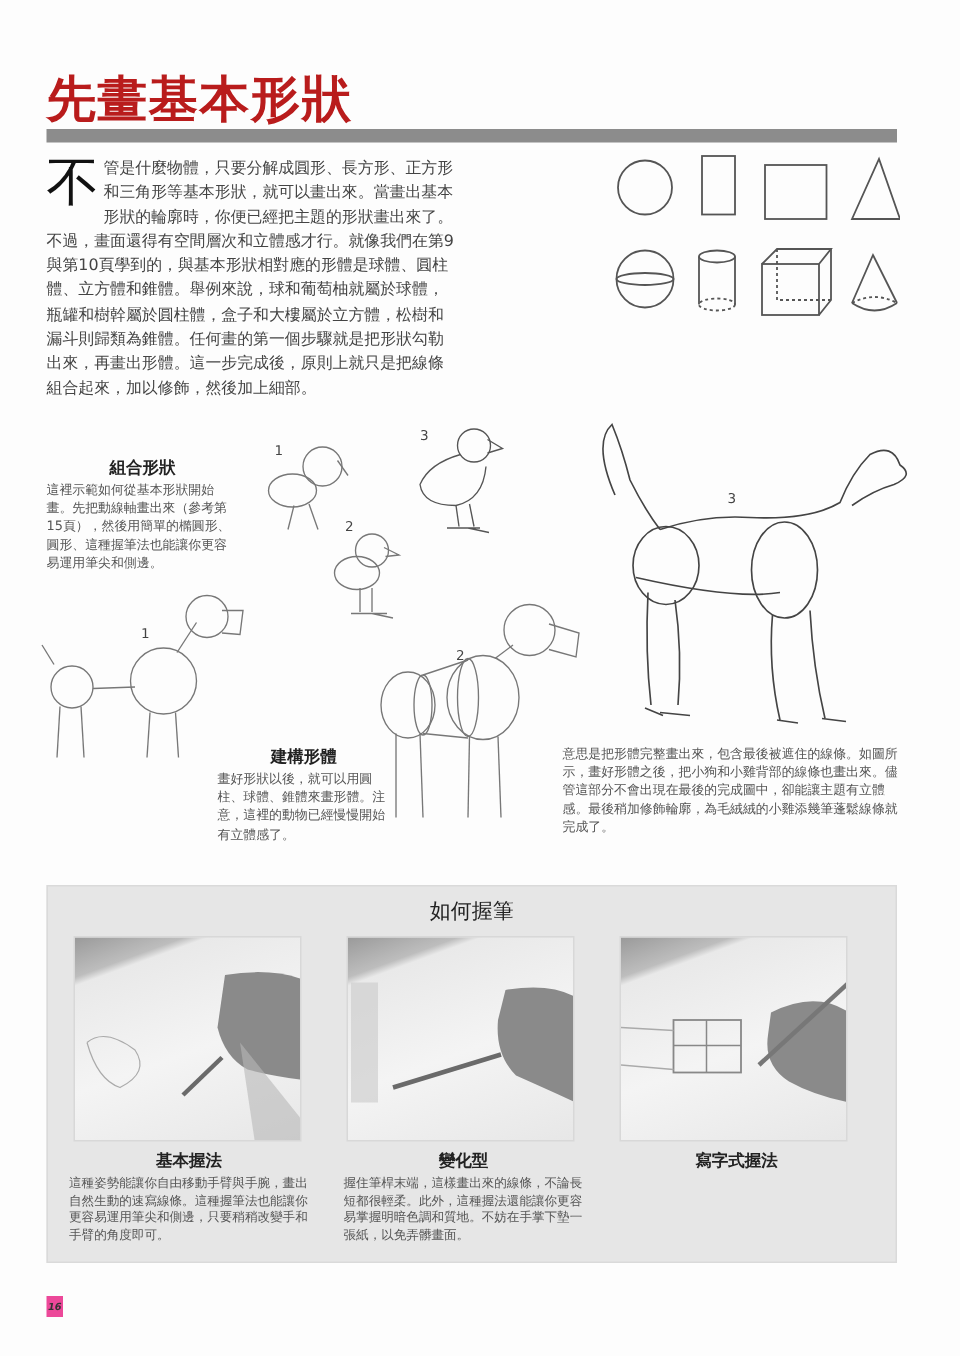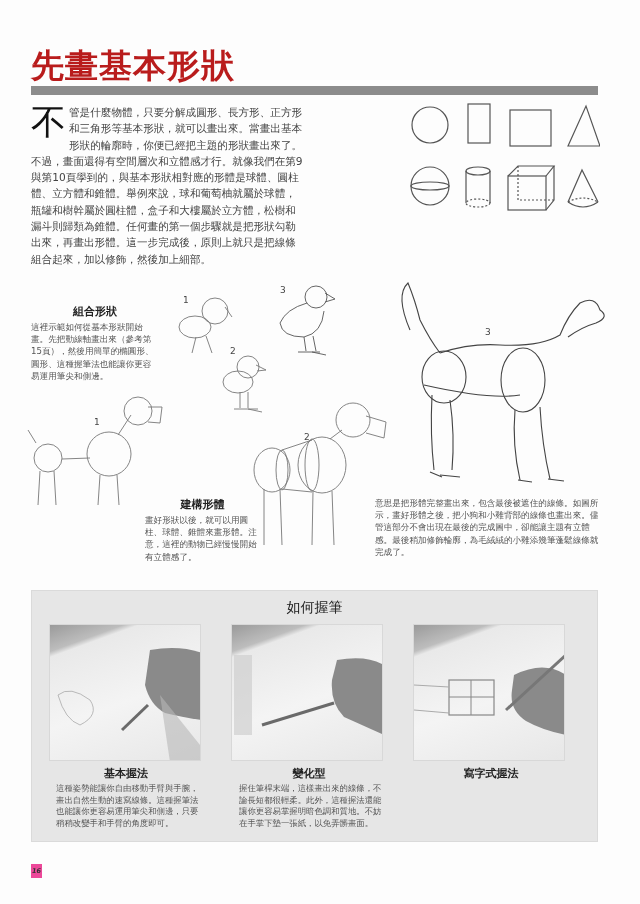--- a/index.html
+++ b/index.html
@@ -21,21 +21,21 @@
   .build { position: absolute; left: 145px; top: 497px; width: 115px; }
   .persp { position: absolute; left: 375px; top: 497px; width: 225px; }
 
   .illus { position: absolute; left: 20px; top: 275px; width: 590px; height: 300px; }
   .step-num { position: absolute; font-size: 9px; color: #444; }
 
   .grip-panel { position: absolute; left: 31px; top: 590px; width: 567px; height: 252px; background: #e6e6e6; border: 1px solid #dadada; }
   .grip-title { position: absolute; left: 0; width: 100%; top: 8px; text-align: center; font-size: 14px; color: #222; }
   .photo { position: absolute; top: 33px; width: 152px; height: 137px; background: linear-gradient(160deg, #9a9a9a 0%, #bdbdbd 14%, #e9e9e9 17%, #f4f4f4 55%, #e7e7e7 100%); overflow: hidden; border: 1px solid #d8d8d8; }
   .grip-text { position: absolute; top: 175px; width: 160px; }
-  .grip-text .sect-p { font-size: 8.4px; line-height: 11.6px; margin-left: 10px; }
+  .grip-text .sect-p { font-size: 8.4px; line-height: 11.6px; }
 
   .page-num { position: absolute; left: 31px; top: 864px; width: 11px; height: 14px; background: #ec4899; font-size: 6.5px; color: #333; text-align: center; line-height: 14px; font-style: italic; font-weight: bold; }
 </style>
 </head>
 <body>
 
 <div class="title">先畫基本形狀</div>
 <div class="title-bar"></div>
 
 <div class="intro">

